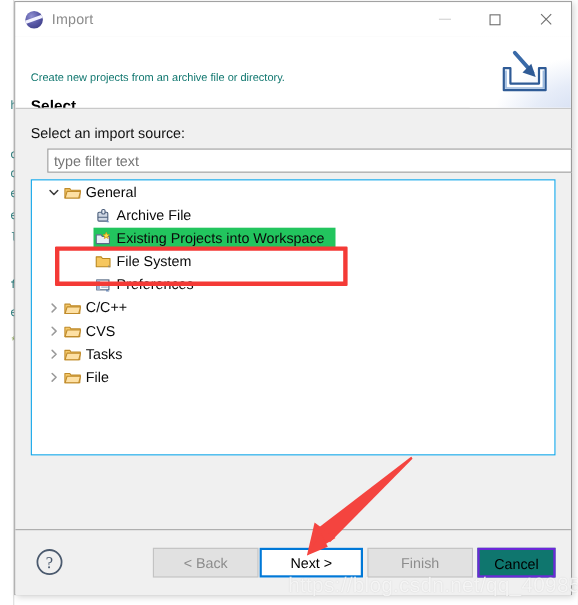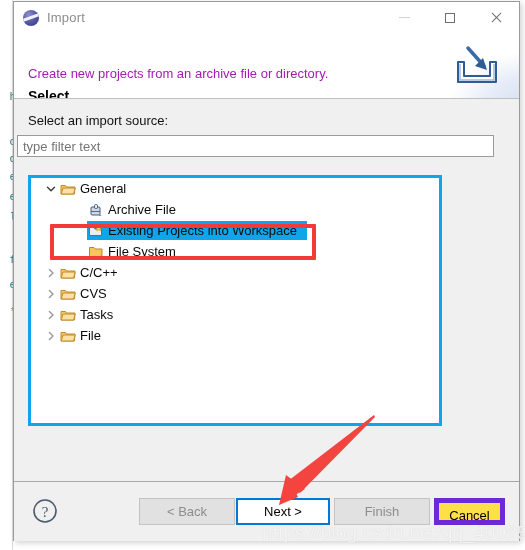--- a/index.html
+++ b/index.html
@@ -137,22 +137,22 @@
     position: absolute;
     left: 14px; top: 7px;
     font-size: 14px;
     font-weight: bold;
     color: #000000;
     margin-top: 48px;
   }
   .header-desc {
     position: absolute;
     left: 14px; top: 33px;
-    font-size: 13px;
-    color: #a21caf;
+    font-size: 10px;
+    color: #0f766e;
   }
   .header-banner {
     position: absolute;
     right: 0; top: 0;
     width: 92px; height: 65px;
     background:
       radial-gradient(ellipse 120px 80px at 120% 120%, #cfdaf0 0%, #e6ecf8 45%, #ffffff 75%);
   }
   .banner-icon {
     position: absolute;
@@ -168,40 +168,39 @@
   }
   .label-source {
     position: absolute;
     left: 14px; top: 14px;
     font-size: 13px;
     color: #111111;
     text-align: center;
   }
   .filter-input {
     position: absolute;
-    left: 3px; top: 36px;
+    left: 29px; top: 36px;
     width: 477px; height: 22px;
     box-sizing: border-box;
     background: #ffffff;
     border: 1px solid #9a9a9a;
     font-family: "Liberation Sans", sans-serif;
     font-size: 13px;
     color: #000000;
     padding: 0 5px;
     outline: none;
   }
   .tree-box {
     position: absolute;
     left: 14px; top: 64px;
-    width: 414px; height: 251px;
+    width: 477px; height: 251px;
     box-sizing: border-box;
     background: #ffffff;
-    border: 3px solid #0ea5e9;
+    border: 1px solid #0ea5e9;
     overflow: hidden;
-    margin-top: 12px;
   }
   .tree-row {
     position: relative;
     height: 21px;
     display: flex;
     align-items: center;
     font-size: 13px;
     color: #0a0a0a;
     white-space: nowrap;
   }
@@ -214,21 +213,21 @@
   }
   .tree-row .ticon {
     width: 18px;
     flex: 0 0 18px;
     display: flex;
     align-items: center;
     justify-content: center;
   }
   .tree-row .tlabel { padding-left: 3px; padding-right: 6px; }
   .tree-row.selected .selwrap {
-    background: #0ea5e9;
+    background: #22c55e;
   }
   .selwrap {
     display: flex;
     align-items: center;
     height: 19px;
     padding-right: 4px;
   }
   .depth1 { padding-left: 12px; }
   .depth2 { padding-left: 40px; align-items: center; }
 
@@ -252,22 +251,22 @@
     font-family: "Liberation Sans", sans-serif;
     font-size: 13px;
     background: #e1e1e1;
     border: 1px solid #c3c3c3;
     color: #8d8d8d;
     padding: 0;
     line-height: 25px;
     text-align: center;
   }
   .btn.enabled {
-    background: #fde047;
-    border: 5px solid #6d28d9;
+    background: #0f766e;
+    border: 2px solid #6d28d9;
     color: #000000;
   }
   .btn.focused {
     background: #ffffff;
     border: 2px solid #0078d7;
     color: #000000;
     line-height: 23px;
   }
 
   
@@ -404,20 +403,35 @@
               <span class="selwrap">
                 <span class="ticon">
                   <svg width="16" height="14" viewBox="0 0 16 14">
                     <path d="M1.5 2.5 L6 2.5 L7.2 4 L14 4 L14 11.5 L1.5 11.5 Z" fill="#f6c75f" stroke="#b9871f" stroke-width="1" stroke-linejoin="round"></path>
                     <path d="M12.5 10 L14.5 12 L12.5 12 Z" fill="#8a8a8a"></path>
                   </svg>
                 </span>
                 <span class="tlabel">File System</span>
               </span>
             </div>
+            <div class="tree-row depth2">
+              <span class="twisty"></span>
+              <span class="selwrap">
+                <span class="ticon">
+                  <svg width="16" height="14" viewBox="0 0 16 14">
+                    <rect x="2" y="2.5" width="11" height="9" fill="#ffffff" stroke="#4a5d7a" stroke-width="1"></rect>
+                    <rect x="2" y="2.5" width="3" height="9" fill="#9fb4d6"></rect>
+                    <path d="M6 5 L12 5 M6 7 L12 7 M6 9 L12 9" stroke="#5f7characters" stroke-width="0.8"></path>
+                    <path d="M6 5 L12 5 M6 7 L12 7 M6 9 L12 9" stroke="#6f86a8" stroke-width="0.8"></path>
+                    <path d="M10.5 10.5 L13.5 13 L10.5 13 Z" fill="#6c8ab8"></path>
+                  </svg>
+                </span>
+                <span class="tlabel">Preferences</span>
+              </span>
+            </div>
             <div class="tree-row depth1">
               <span class="twisty">
                 <svg width="10" height="10" viewBox="0 0 10 10">
                   <path d="M3.4 1.5 L7 5 L3.4 8.5" fill="none" stroke="#9a9a9a" stroke-width="1.4" stroke-linecap="round" stroke-linejoin="round"></path>
                 </svg>
               </span>
               <span class="selwrap">
                 <span class="ticon">
                   <svg width="16" height="14" viewBox="0 0 16 14">
                     <path d="M1 3.5 L1 12 L14.5 12 L15 5 L6.5 5 L5.5 3.5 Z" fill="#f5c96a" stroke="#c08b2a" stroke-width="1" stroke-linejoin="round"></path>

